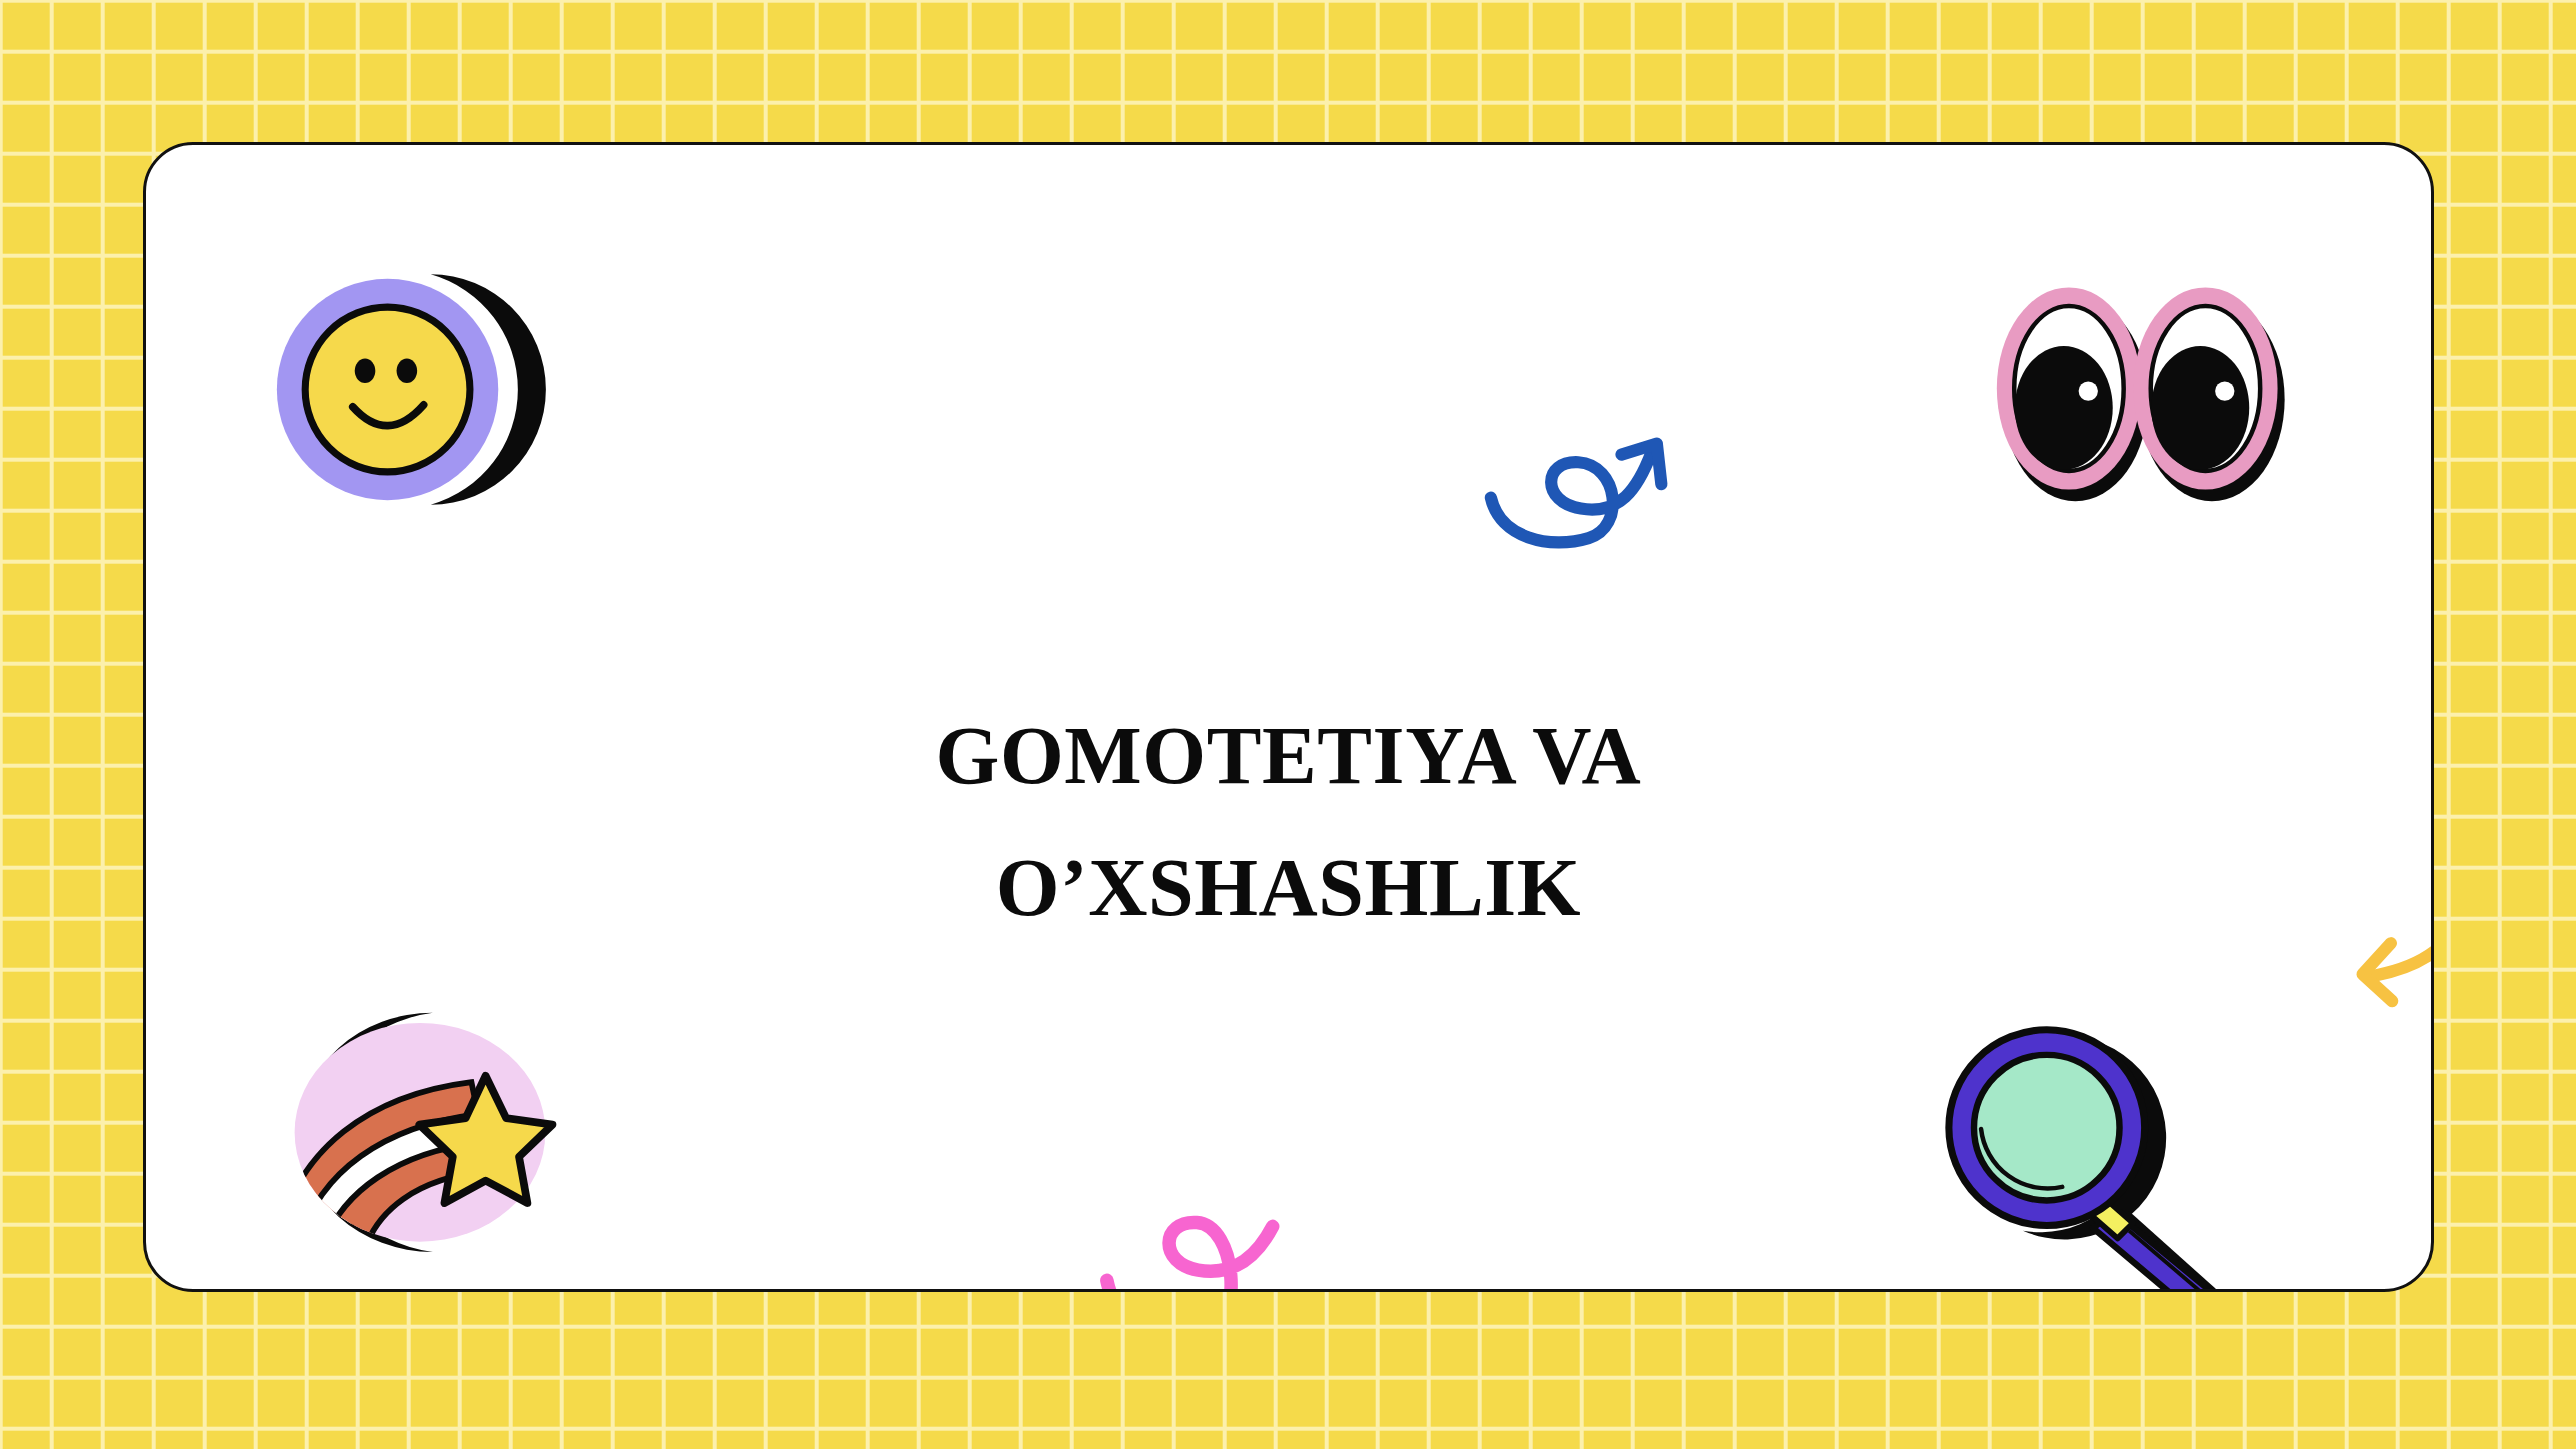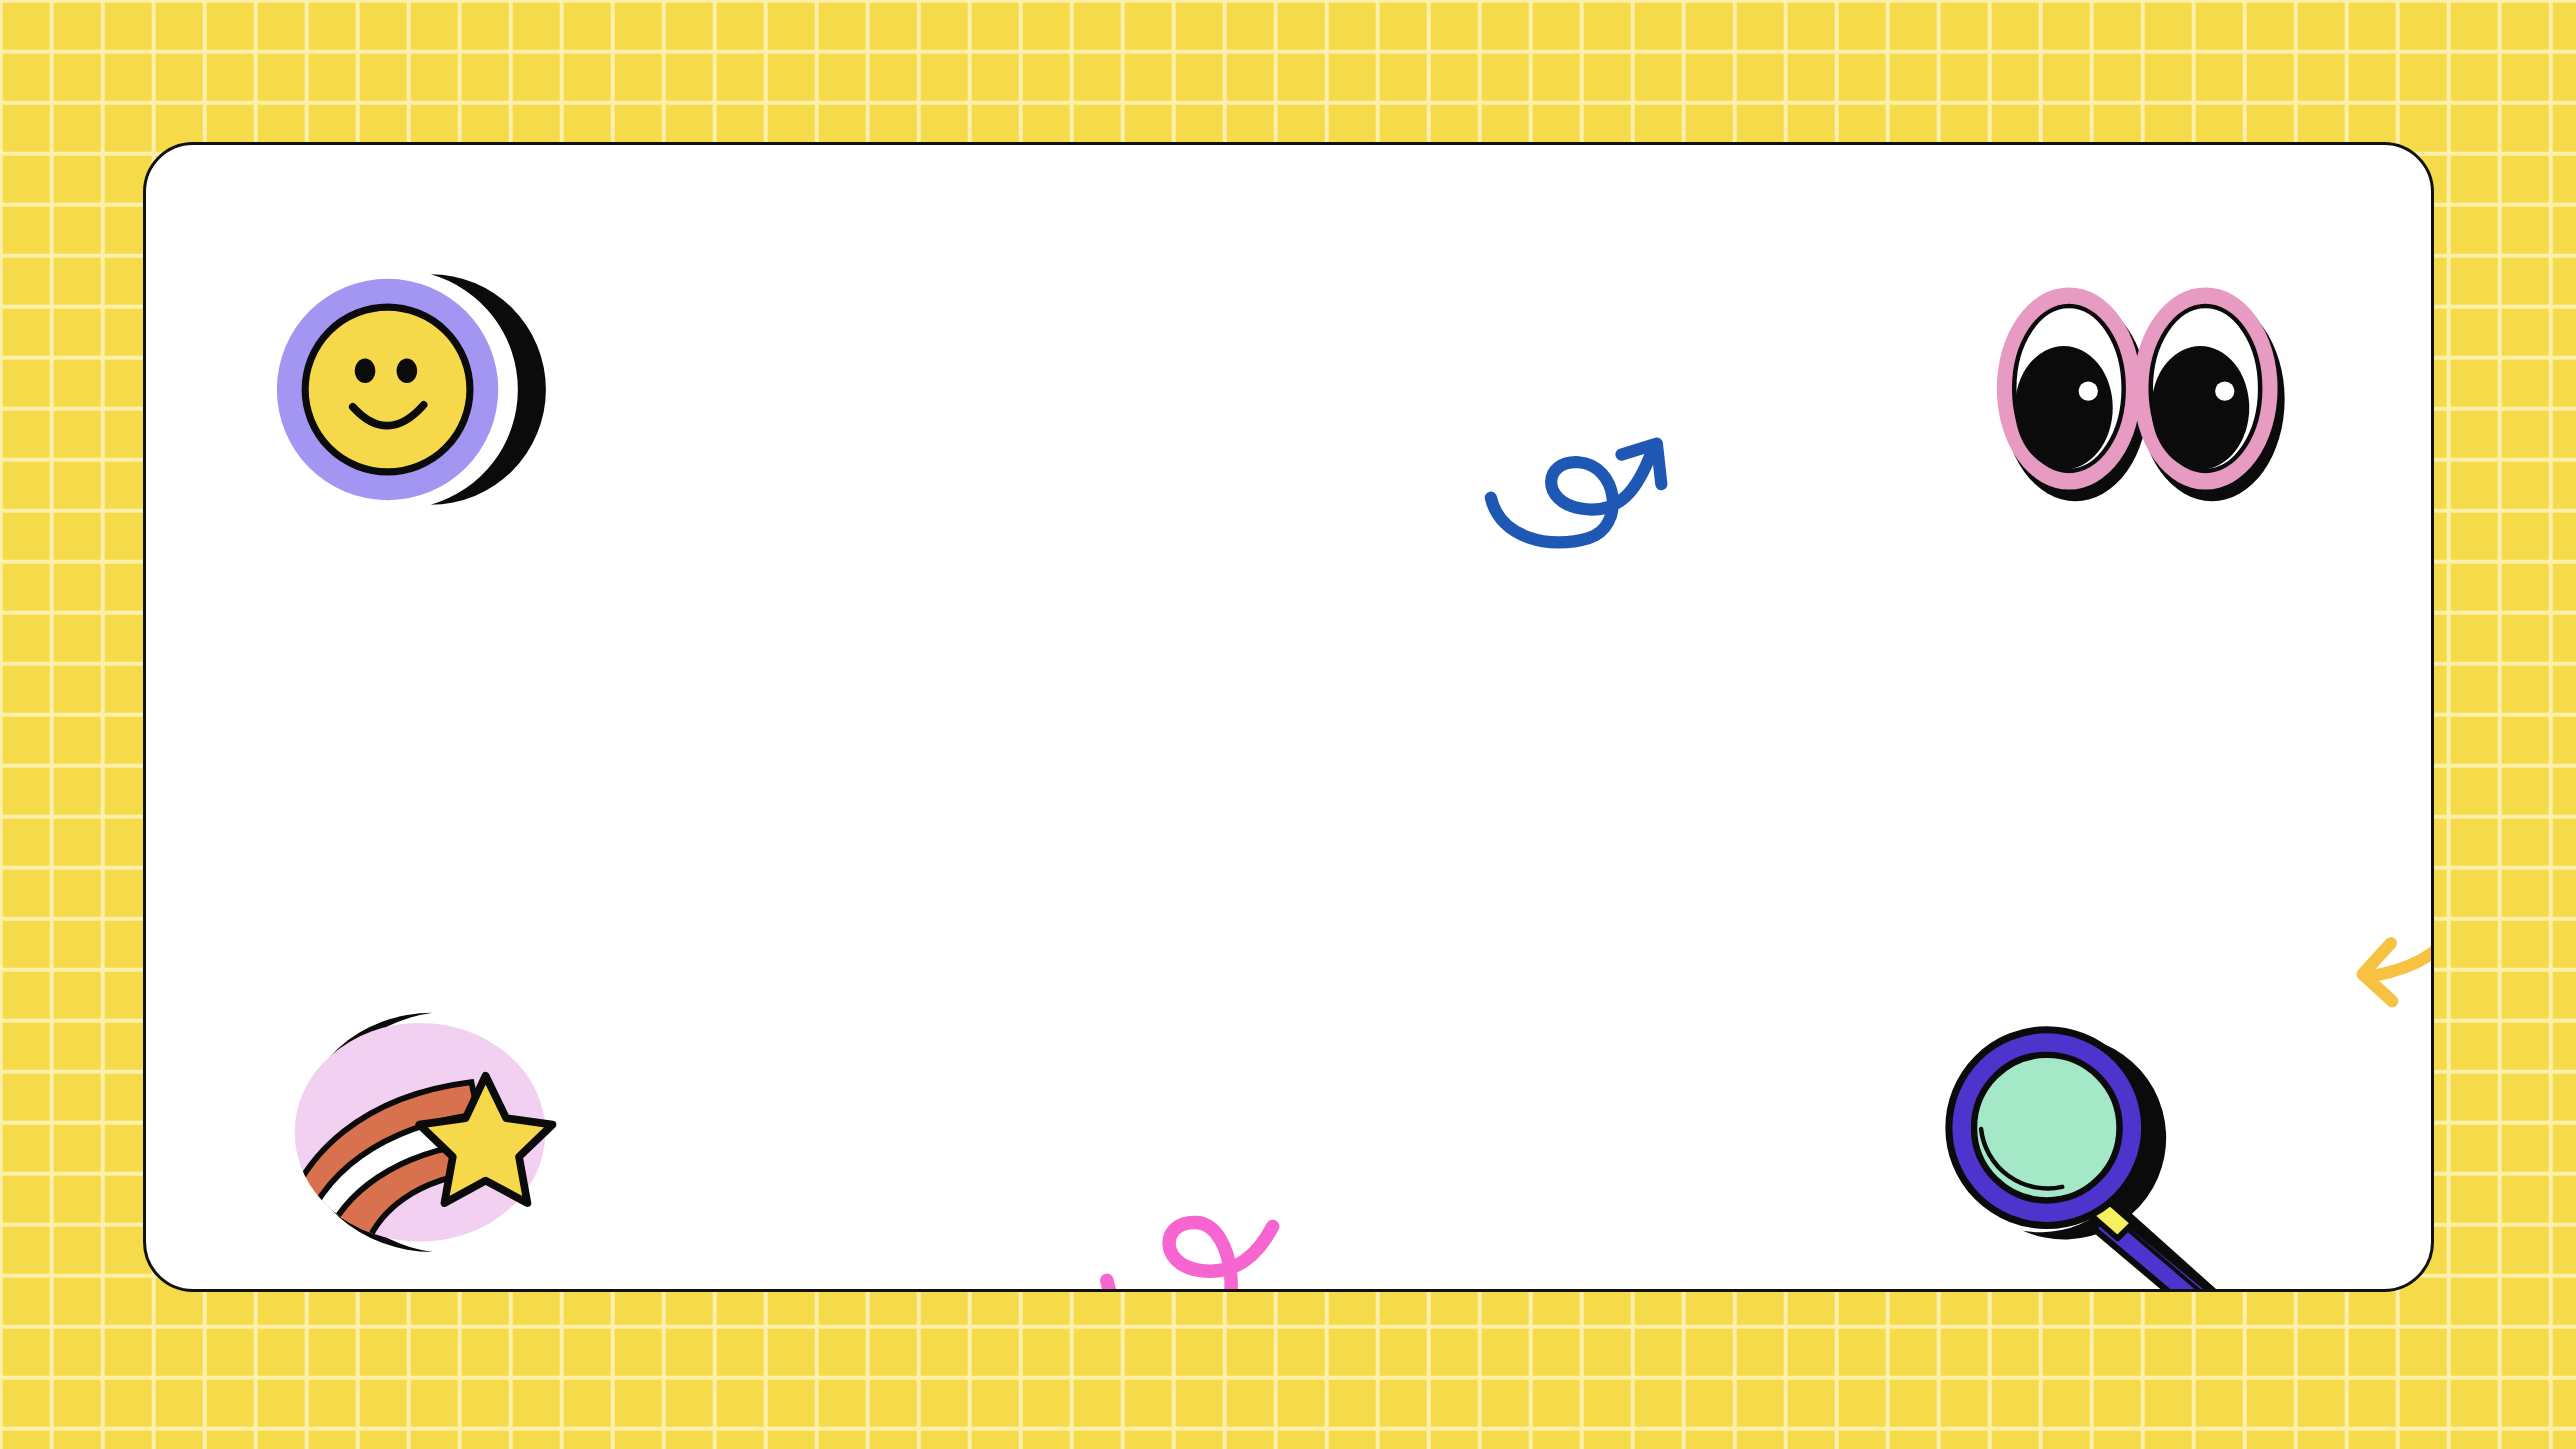--- a/index.html
+++ b/index.html
@@ -169,16 +169,20 @@
         <path d="M116 190 L72 238 L118 280" fill="none" stroke="#F7C242" stroke-width="19" stroke-linecap="round" stroke-linejoin="round"></path>
       </svg>
     </div>
 
     <div class="sticker" id="squiggle-pink">
       <svg width="270" height="200" viewBox="0 0 420 310">
         <path d="M62 168 C76 240 154 272 216 254 C276 236 264 82 202 78 C146 74 142 142 204 152 C264 162 298 126 320 84" fill="none" stroke="#F765D0" stroke-width="21" stroke-linecap="round"></path>
       </svg>
     </div>
 
+    <div id="title">
+      <span class="line">GOMOTETIYA VA</span>
+      <span class="line">O’XSHASHLIK</span>
+    </div>
 
   </div>
 </div>
 
 
 </body></html>

